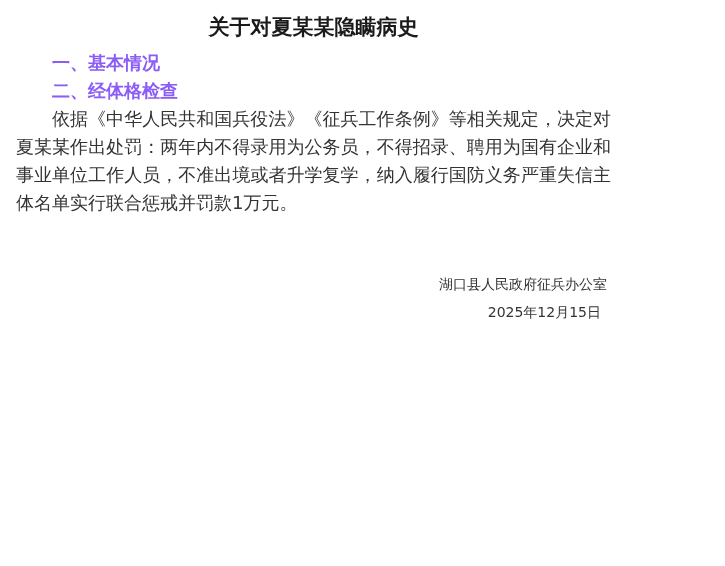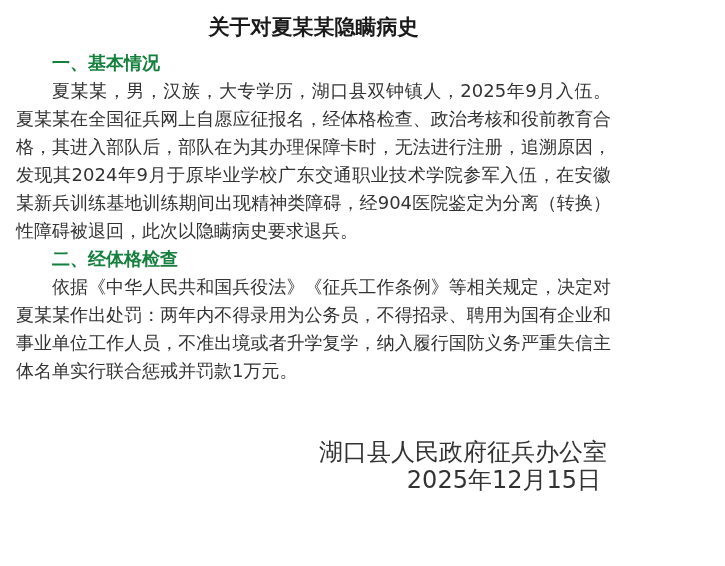--- a/index.html
+++ b/index.html
@@ -30,51 +30,50 @@
   .para {
     font-size: 18px;
     line-height: 28px;
     color: #333333;
     text-indent: 2em;
     text-align: justify;
     word-break: break-all;
   }
   .para.section-heading {
     font-weight: bold;
-    color: #15803d;
+    color: #8b5cf6;
     text-align: left;
   }
   .signature-block {
     margin-top: 53px;
     text-align: right;
     padding-right: 4px;
   }
   .signature-block p {
-    font-size: 24px;
+    font-size: 14px;
     line-height: 28px;
     color: #333333;
     text-indent: 0;
   }
   .signature-block .sig-date {
     padding-right: 6px;
   }
 </style>
 </head>
 <body>
 
 <div class="page">
 
   <h1 class="doc-title">
     <span class="title-line">关于对夏某某隐瞒病史</span>
   </h1>
 
 
   <p class="para section-heading">一、基本情况</p>
 
-  <p class="para">夏某某，男，汉族，大专学历，湖口县双钟镇人，2025年9月入伍。夏某某在全国征兵网上自愿应征报名，经体格检查、政治考核和役前教育合格，其进入部队后，部队在为其办理保障卡时，无法进行注册，追溯原因，发现其2024年9月于原毕业学校广东交通职业技术学院参军入伍，在安徽某新兵训练基地训练期间出现精神类障碍，经904医院鉴定为分离（转换）性障碍被退回，此次以隐瞒病史要求退兵。</p>
 
   <p class="para section-heading">二、经体格检查</p>
 
   <p class="para">依据《中华人民共和国兵役法》《征兵工作条例》等相关规定，决定对夏某某作出处罚：两年内不得录用为公务员，不得招录、聘用为国有企业和事业单位工作人员，不准出境或者升学复学，纳入履行国防义务严重失信主体名单实行联合惩戒并罚款1万元。</p>
 
   <div class="signature-block">
     <p class="sig-org">湖口县人民政府征兵办公室</p>
     <p class="sig-date">2025年12月15日</p>
   </div>
 

